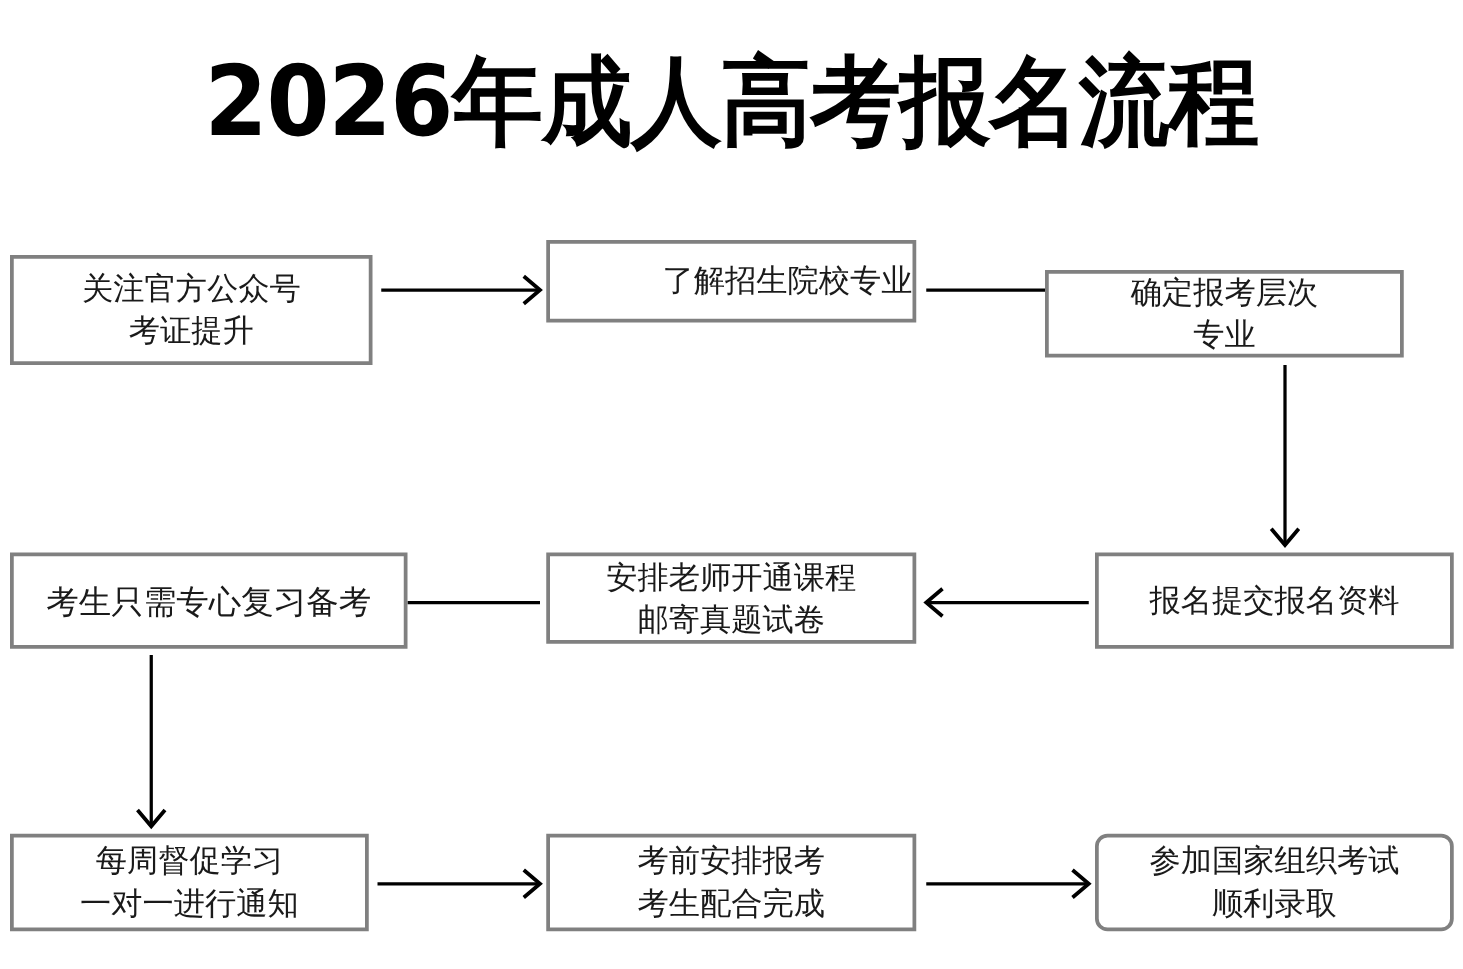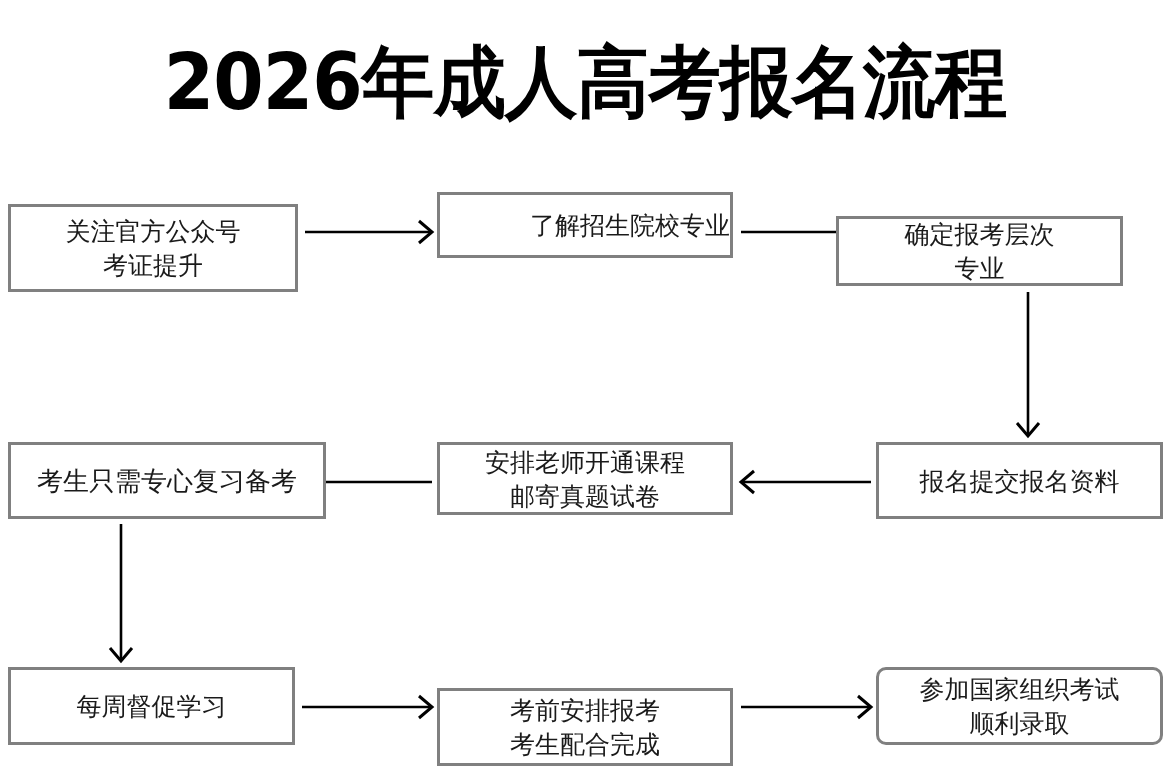--- a/index.html
+++ b/index.html
@@ -68,21 +68,21 @@
   
   #node-1 { left: 8px;   top: 192px; width: 290px; height: 88px; margin-top: 12px; }
   #node-2 { left: 437px; top: 192px; width: 296px; height: 66px; align-items: flex-end; }
   #node-3 { left: 836px; top: 192px; width: 287px; height: 70px; margin-top: 24px; }
   
   #node-6 { left: 8px;   top: 442px; width: 318px; height: 77px; font-size: 26px; }
   #node-5 { left: 437px; top: 442px; width: 296px; height: 73px; }
   #node-4 { left: 876px; top: 442px; width: 287px; height: 77px; }
   
   #node-7 { left: 8px;   top: 667px; width: 287px; height: 78px; }
-  #node-8 { left: 437px; top: 667px; width: 296px; height: 78px; margin-top: 21px; }
+  #node-8 { left: 437px; top: 667px; width: 296px; height: 78px; }
   #node-9 { left: 876px; top: 667px; width: 287px; height: 78px; border-radius: 10px; }
 
   
   #node-6 .line { letter-spacing: 0px; }
 
   
   #connectors {
     position: absolute;
     left: 0;
     top: 0;
@@ -169,20 +169,21 @@
     <span class="line">安排老师开通课程</span>
     <span class="line">邮寄真题试卷</span>
   </div>
 
   <div class="node" id="node-6">
     <span class="line">考生只需专心复习备考</span>
   </div>
 
   <div class="node" id="node-7">
     <span class="line">每周督促学习</span>
+    <span class="line">一对一进行通知</span>
   </div>
 
   <div class="node" id="node-8">
     <span class="line">考前安排报考</span>
     <span class="line">考生配合完成</span>
   </div>
 
   <div class="node" id="node-9">
     <span class="line">参加国家组织考试</span>
     <span class="line">顺利录取</span>

